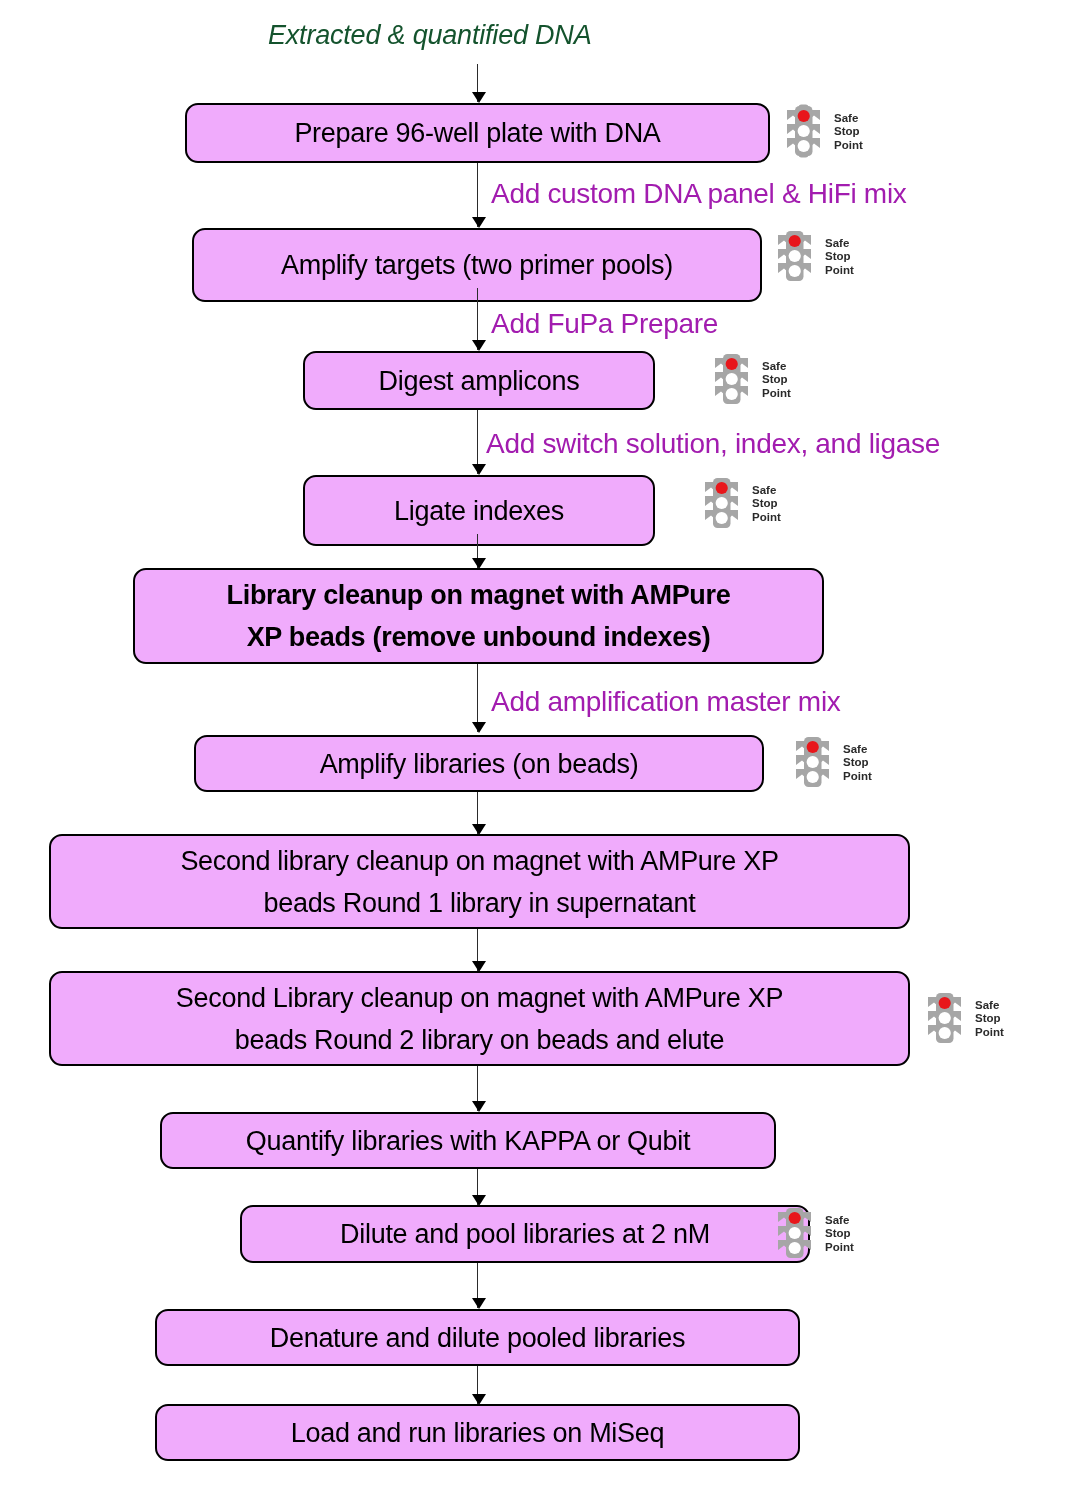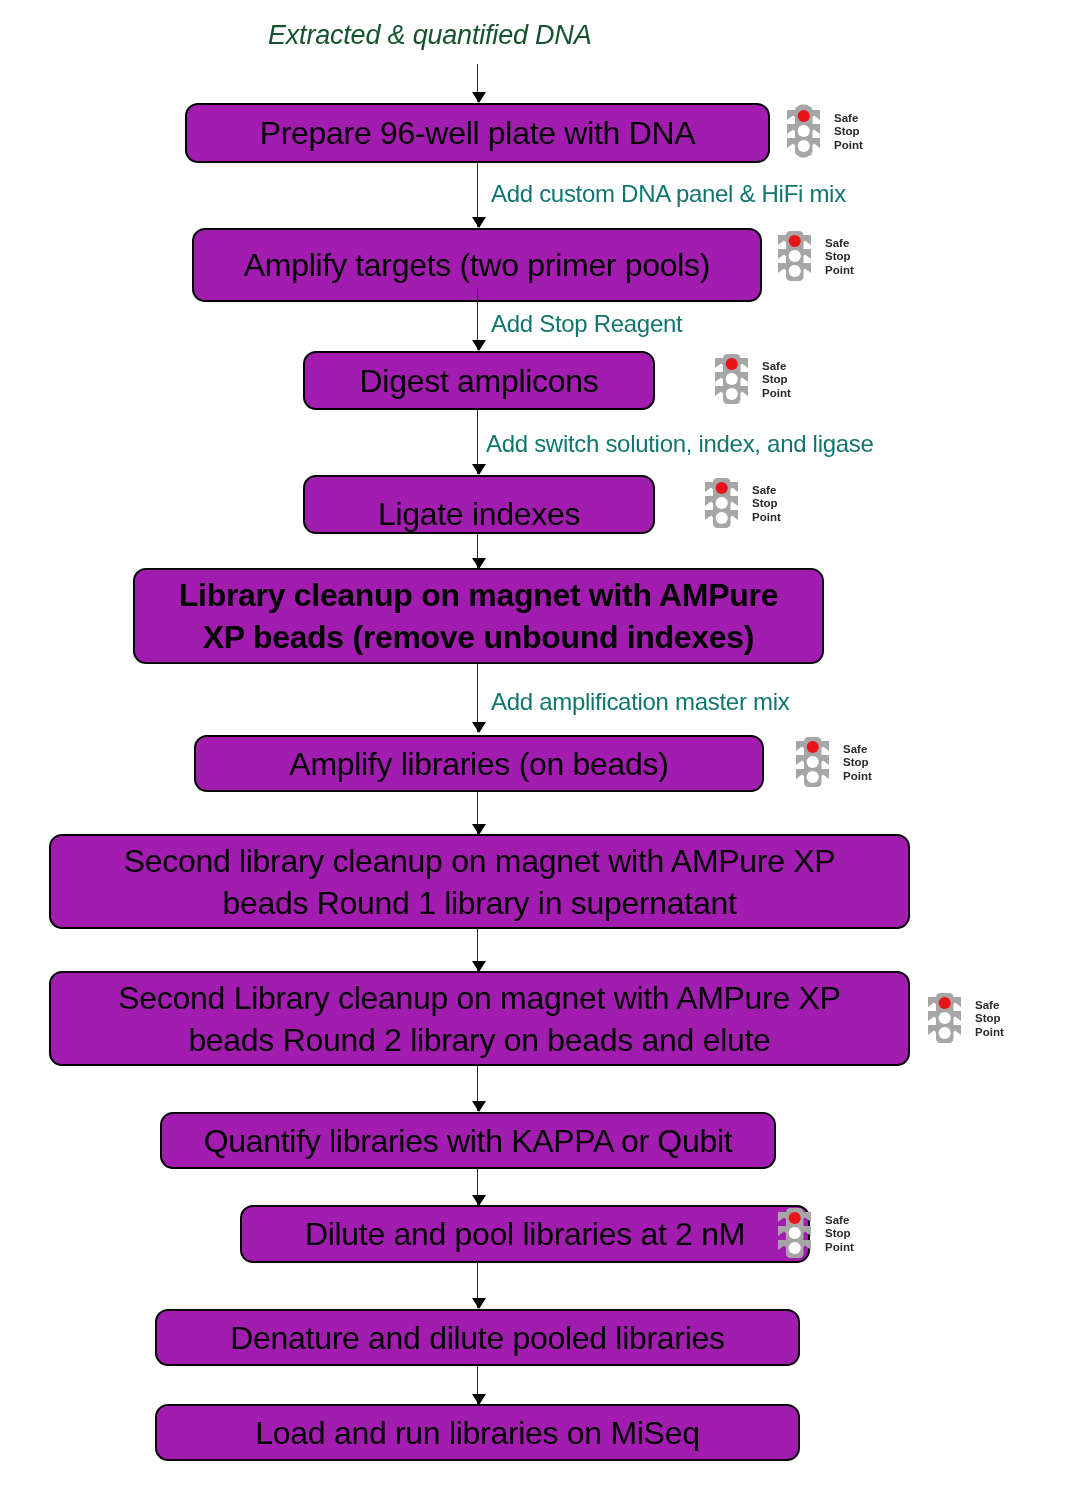--- a/index.html
+++ b/index.html
@@ -29,26 +29,26 @@
     color: #14532d;
     font-style: italic;
   }
 
   
   .node {
     position: absolute;
     box-sizing: border-box;
     border: 2.2px solid #000000;
     border-radius: 13px;
-    background: #a21caf;
+    background: #f0abfc;
     display: flex;
     align-items: center;
     justify-content: center;
     text-align: center;
-    font-size: 32px;
+    font-size: 27px;
     line-height: 36px;
     letter-spacing: -0.3px;
     color: #000000;
     padding: 0 22px;
   }
   .node.two-line { line-height: 42px; }
 
   
   .edge {
     position: absolute;
@@ -62,25 +62,25 @@
     width: 0;
     height: 0;
     border-left: 7px solid transparent;
     border-right: 7px solid transparent;
     border-top: 11px solid #000000;
   }
 
   
   .edge-label {
     position: absolute;
-    font-size: 24px;
+    font-size: 28px;
     line-height: 32px;
     letter-spacing: -0.3px;
     white-space: nowrap;
-    color: #0f766e;
+    color: #a21caf;
   }
 
   
   .ssp {
     position: absolute;
     display: flex;
     align-items: center;
   }
   .ssp svg { display: block; }
   .ssp .ssp-label {
@@ -155,21 +155,21 @@
     <div class="ssp-label">
       <span>Safe</span>
       <span>Stop</span>
       <span>Point</span>
     </div>
   </div>
 
   <div class="edge" style="left:477px; top:288px; height:62px;">
     <i class="head"></i>
   </div>
-  <div class="edge-label" style="left:491px; top:308px;">Add Stop Reagent</div>
+  <div class="edge-label" style="left:491px; top:308px;">Add FuPa Prepare</div>
 
   <div class="node" style="left:303px; top:351px; width:352px; height:59px;">
     <span>Digest amplicons</span>
   </div>
   <div class="ssp" style="left:715px; top:351px;">
     <svg width="44" height="58" viewBox="0 0 44 58">
       <g fill="#a6a6a6">
         <path d="M0 7 L11 7 L11 17 L6 12.5 L0 17 Z"></path>
         <path d="M0 21 L11 21 L11 31 L6 26.5 L0 31 Z"></path>
         <path d="M0 35 L11 35 L11 45 L6 40.5 L0 45 Z"></path>
@@ -187,21 +187,21 @@
       <span>Stop</span>
       <span>Point</span>
     </div>
   </div>
 
   <div class="edge" style="left:477px; top:410px; height:64px;">
     <i class="head"></i>
   </div>
   <div class="edge-label" style="left:486px; top:428px;">Add switch solution, index, and ligase</div>
 
-  <div class="node" style="left:303px; top:475px; width:352px; height:59px;align-items:flex-end;">
+  <div class="node" style="left:303px; top:475px; width:352px; height:71px;">
     <span>Ligate indexes</span>
   </div>
   <div class="ssp" style="left:705px; top:475px;">
     <svg width="44" height="58" viewBox="0 0 44 58">
       <g fill="#a6a6a6">
         <path d="M0 7 L11 7 L11 17 L6 12.5 L0 17 Z"></path>
         <path d="M0 21 L11 21 L11 31 L6 26.5 L0 31 Z"></path>
         <path d="M0 35 L11 35 L11 45 L6 40.5 L0 45 Z"></path>
         <path d="M33 7 L22 7 L22 17 L27 12.5 L33 17 Z"></path>
         <path d="M33 21 L22 21 L22 31 L27 26.5 L33 31 Z"></path>

